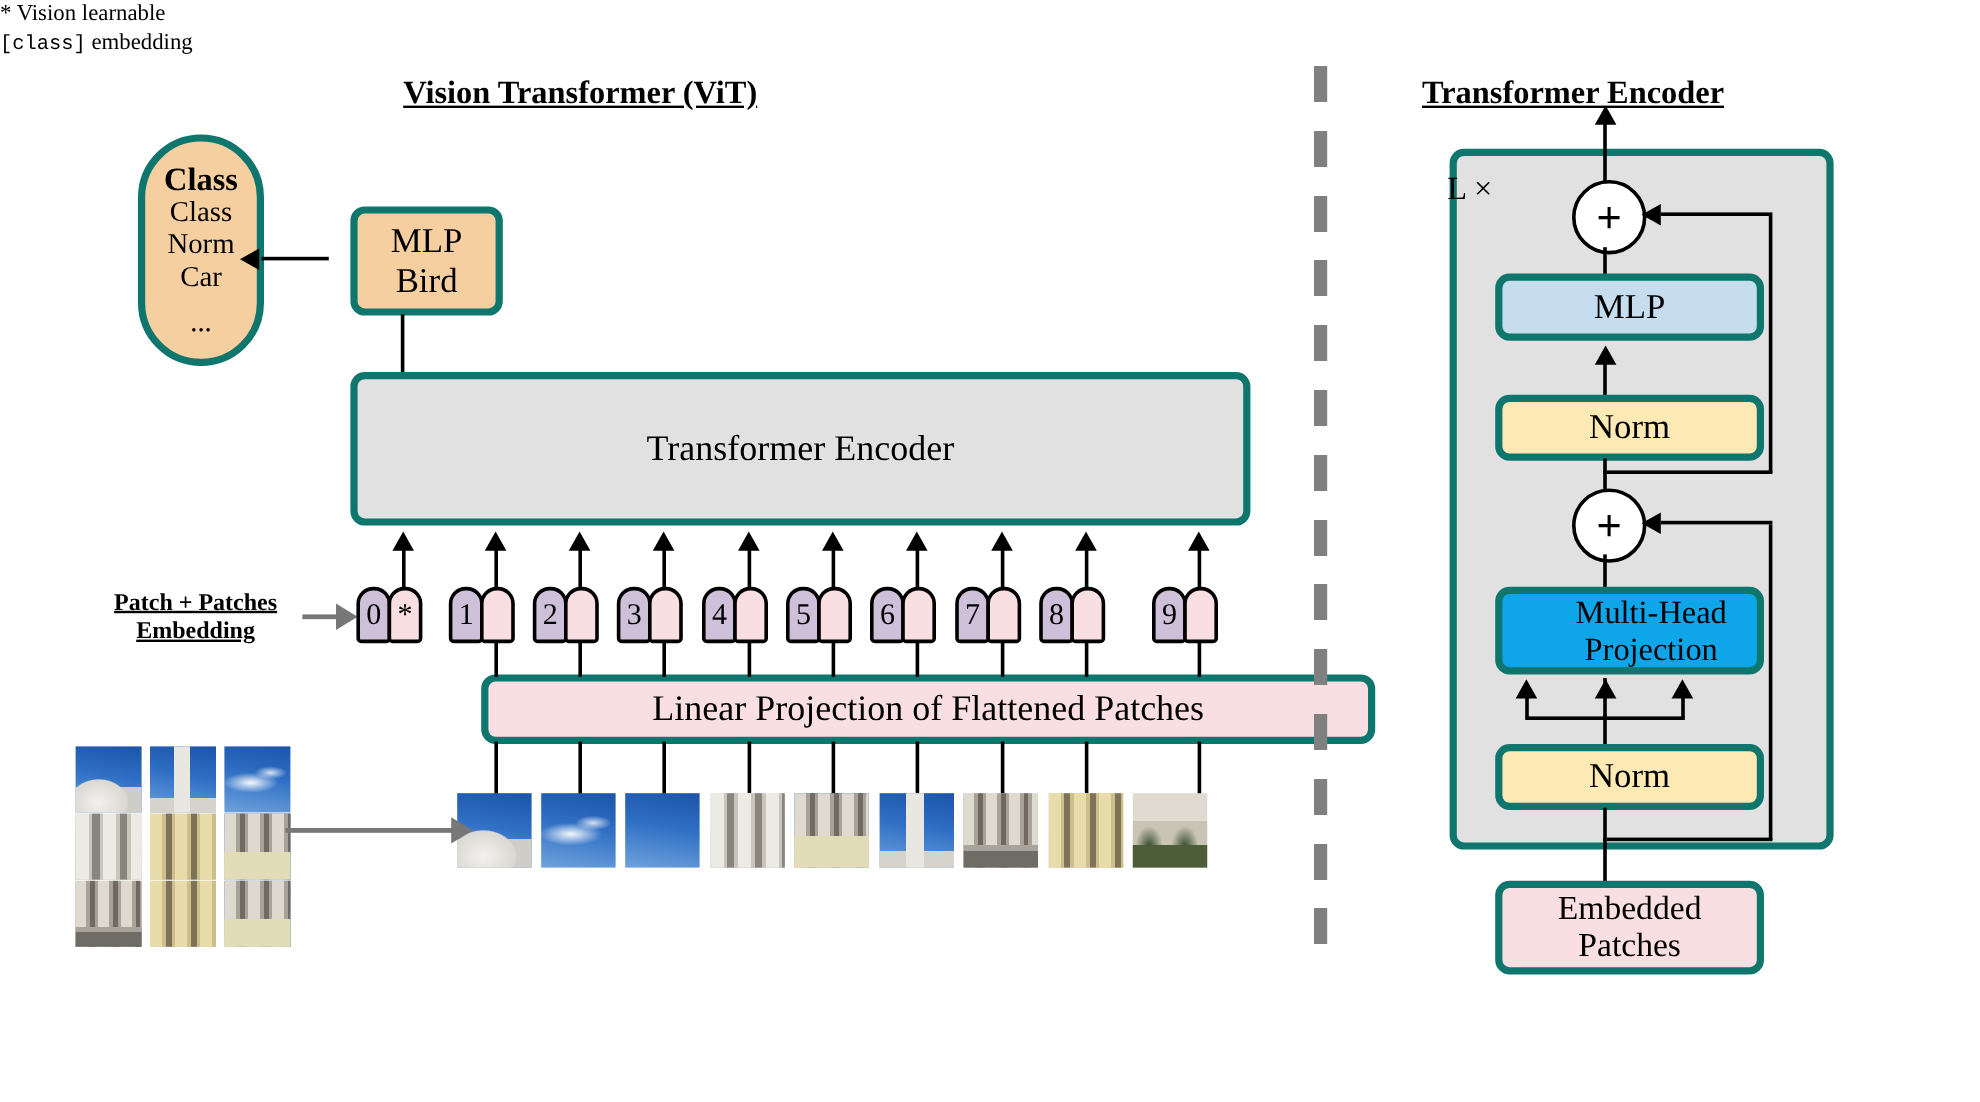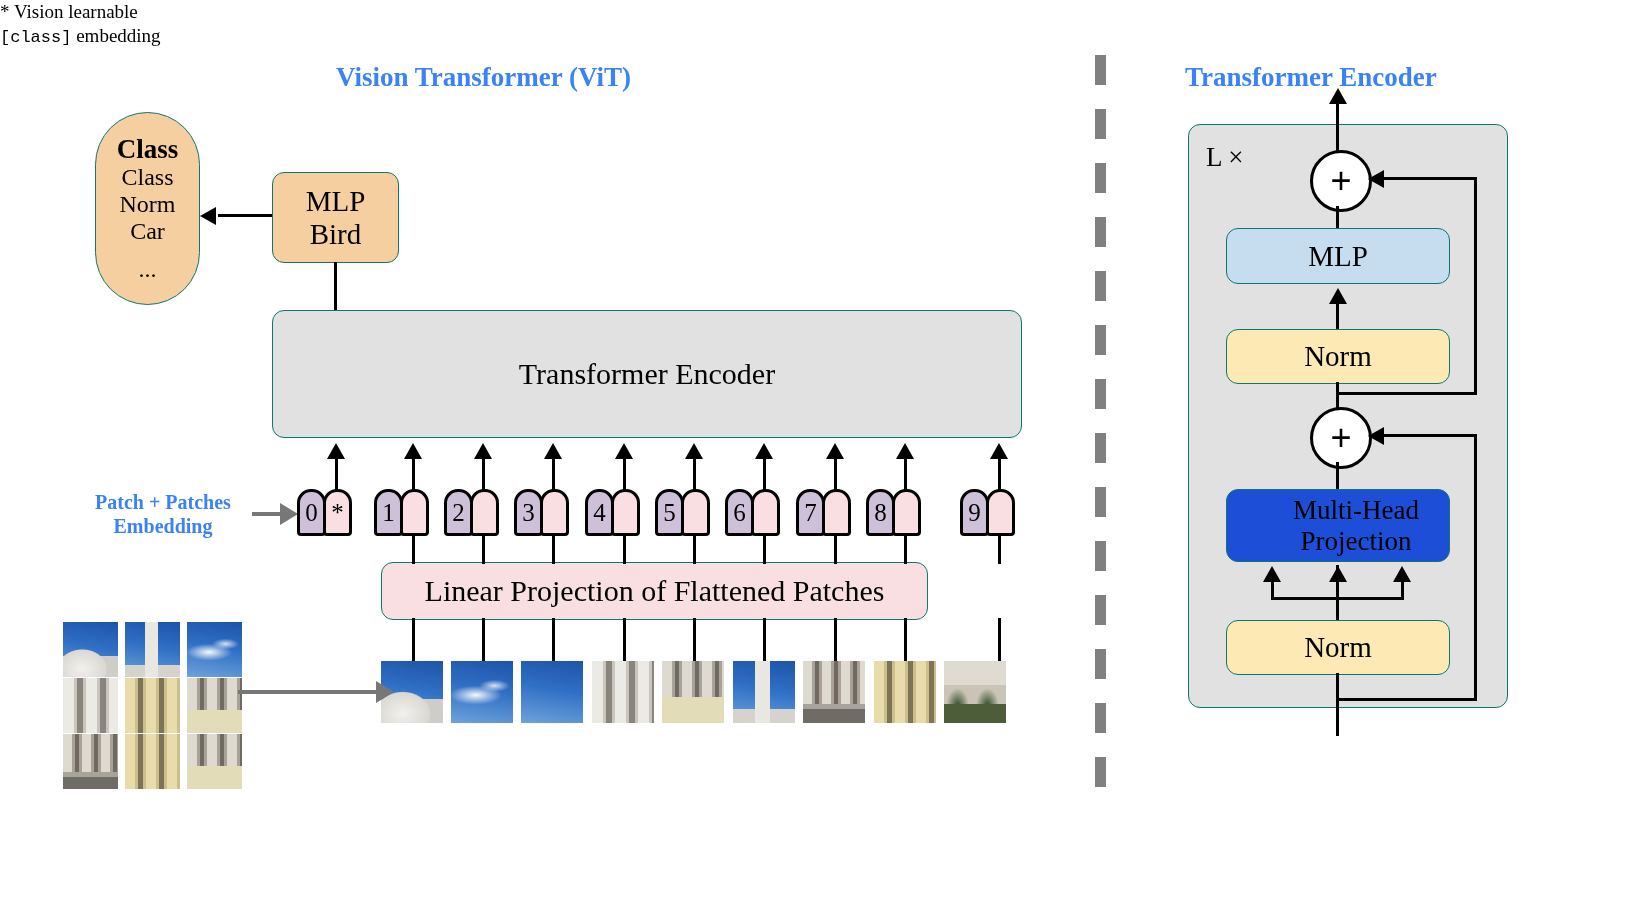--- a/index.html
+++ b/index.html
@@ -1,49 +1,49 @@
 <!DOCTYPE html>
 <html><head>
 <meta charset="utf-8">
 <style>
   html,body{margin:0;padding:0;background:#ffffff;}
   body{width:1650px;height:918px;position:relative;font-family:"Liberation Serif",serif;overflow:hidden;}
   .stage{position:absolute;left:0;top:0;width:1650px;height:918px;}
 
   
-  .box{position:absolute;box-sizing:border-box;border:1px solid #0f766e;display:flex;
-       align-items:center;justify-content:center;text-align:center;line-height:1.12;}
+  .box{position:absolute;box-sizing:border-box;border:6px solid #0f766e;display:flex;
+       align-items:center;justify-content:center;text-align:center;line-height:1.12;margin-left:20px;}
   .rnd{border-radius:12px;}
-  .title{position:absolute;font-weight:bold;font-family:"Liberation Serif",serif;color:#3b82f6;
-         white-space:nowrap;}
+  .title{position:absolute;font-weight:bold;font-family:"Liberation Serif",serif;color:#000000;
+         white-space:nowrap;text-decoration:underline;}
 
   
   .c-grey  {background:#e1e1e1;}
   .c-orange{background:#f6cfa1;}
   .c-pink  {background:#f9dfe1;}
   .c-blue  {background:#c6ddf0;}
   .c-yellow{background:#fce9b4;}
-  .c-green {background:#1d4ed8;padding-left:36px;}
+  .c-green {background:#0ea5e9;padding-left:36px;}
   .c-purple{background:#cdc0d8;}
 
   
   #class-pill{left:95px;top:112px;width:105px;height:193px;border-radius:54px;
               flex-direction:column;justify-content:center;}
   #class-pill .cl-head{font-weight:bold;font-size:27px;}
   #class-pill .cl-item{font-size:24px;}
   #class-pill .cl-dots{font-size:24px;margin-top:12px;}
 
   
   #mlp-head{left:272px;top:172px;width:127px;height:91px;font-size:29px;flex-direction:column;}
 
   
   #tf-enc{left:272px;top:310px;width:750px;height:128px;font-size:30px;}
 
   
-  #lin-proj{left:381px;top:562px;width:547px;height:58px;font-size:30px;text-align:right;}
+  #lin-proj{left:381px;top:562px;width:745px;height:58px;font-size:30px;text-align:right;}
 
   
   #vit-title{left:336px;top:62px;font-size:27px;}
   #te-title{left:1185px;top:62px;font-size:27px;}
   #pp-label{left:78px;top:490px;width:170px;text-align:center;font-size:20px;font-weight:bold;line-height:1.2;}
   #star-note{left:62px;top:572px;width:215px;font-size:19px;line-height:1.25;}
   .mono{font-family:"Liberation Mono",monospace;font-size:17px;}
 
   
   .tok{position:absolute;top:489px;width:56px;height:47px;}
@@ -186,20 +186,24 @@
   <div class="arrow-up" style="left:1329px;top:566px;"></div>
   <div class="arrow-up" style="left:1393px;top:566px;"></div>
   <div class="vline" style="left:1336px;top:596px;height:26px;"></div>
 
   <div class="box rnd c-yellow" id="norm2-box">
     <span>Norm</span>
   </div>
 
   <div class="vline" style="left:1336px;top:673px;height:63px;"></div>
 
+  <div class="box rnd c-pink" id="emb-box">
+    <div>Embedded</div>
+    <div>Patches</div>
+  </div>
 
   <div id="token-layer">
       <div class="tok" style="left: 297px;">
         <div class="half lh c-purple">0</div>
         <div class="half rh c-pink">*</div>
       </div>
       <div class="vline" style="left: 335px; top: 455px; height: 36px;"></div>
       <div class="arrow-up" style="left: 327px; top: 443px;"></div>
       <div class="tok" style="left: 374px;">
         <div class="half lh c-purple">1</div>

